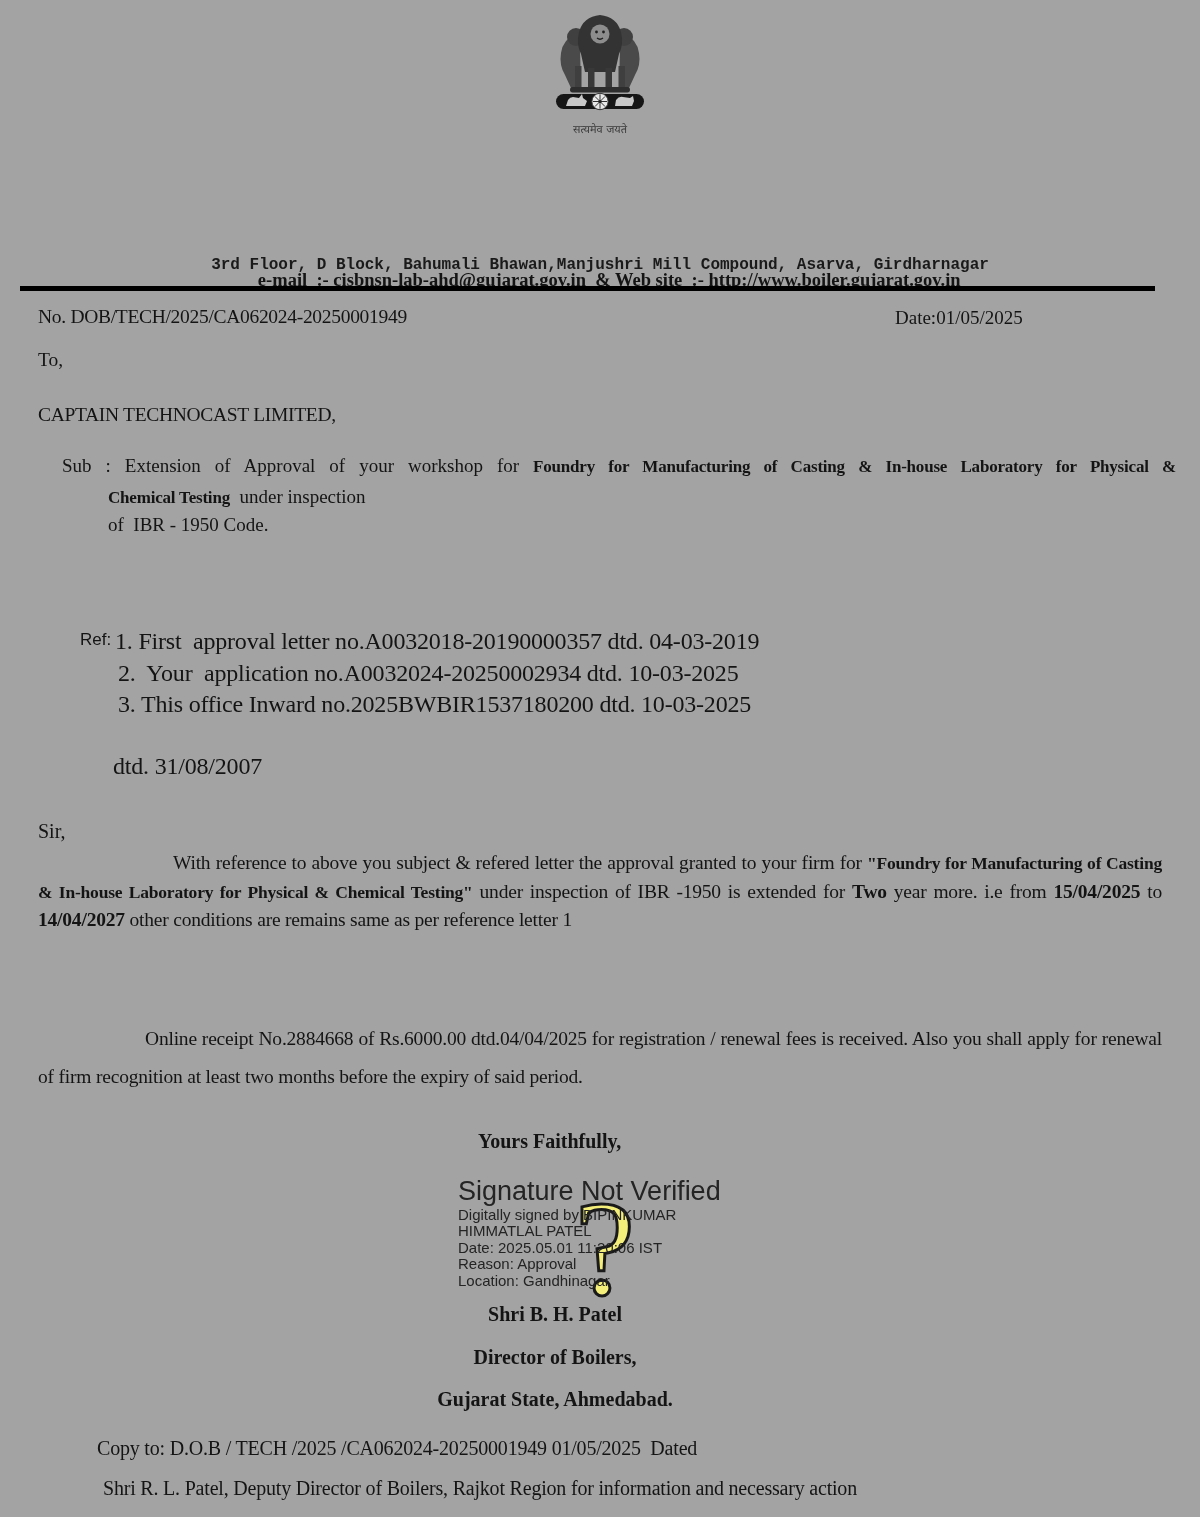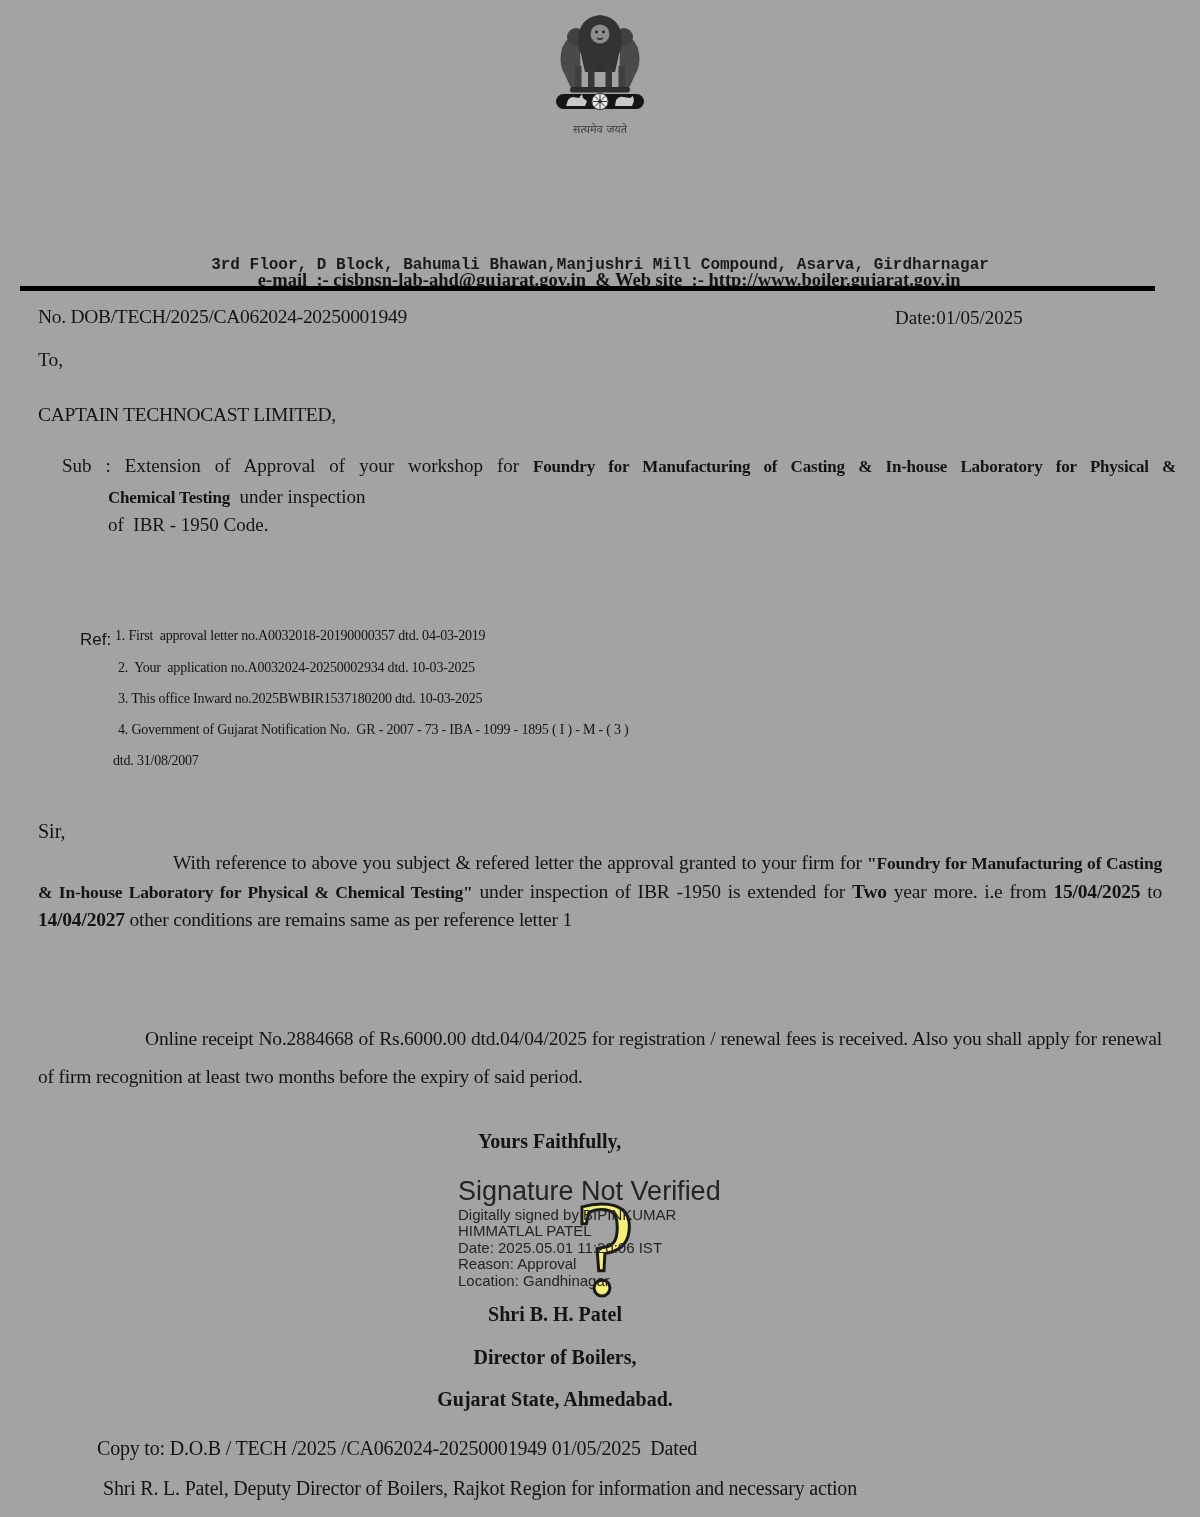--- a/index.html
+++ b/index.html
@@ -36,21 +36,21 @@
   .to-name{top:376px;left:38px;font-size:19.5px;letter-spacing:-0.3px;margin-top:28px;}
   .to-addr{top:403px;left:38px;font-size:19.5px;letter-spacing:-0.3px;}
 
   
   .sub-line1{top:455px;left:62px;right:24px;font-size:19px;text-align:justify;text-align-last:justify;}
   .sub-line2{top:486px;left:108px;font-size:19px;}
   .sub-line3{top:514px;left:108px;font-size:19px;}
 
   
   .ref-label{top:630px;left:80px;font-family:"Liberation Sans","DejaVu Sans",sans-serif;font-size:17px;}
-  .ref-item{font-size:14px;letter-spacing:-0.2px;}
+  .ref-item{font-size:24px;letter-spacing:-0.2px;}
   .ref-i0{top:628px;left:115px;}
   .ref-i1{top:660px;left:118px;}
   .ref-i2{top:691px;left:118px;}
   .ref-i3{top:722px;left:118px;}
   .ref-i4{top:753px;left:113px;}
 
   
   .sir{top:820px;left:38px;font-size:20px;}
   .para{font-size:19.5px;text-align:justify;letter-spacing:-0.2px;}
   .para1{top:849px;left:38px;right:38px;line-height:27.5px;text-indent:135px;}
@@ -121,21 +121,20 @@
   <div class="abs to-name">CAPTAIN TECHNOCAST LIMITED,</div>
 
   <div class="abs sub-line1"><span>Sub :</span><span><span> Extension of Approval of your workshop for </span><span class="b sm">Foundry for Manufacturing of Casting &amp; In-house Laboratory for Physical &amp;</span></span></div>
   <div class="abs sub-line2 pre"><span class="b sm">Chemical Testing</span><span>  under inspection</span></div>
   <div class="abs sub-line3 pre">of  IBR - 1950 Code.</div>
 
   <div class="abs ref-label">Ref:</div>
   <div class="abs ref-item ref-i0 pre">1. First  approval letter no.A0032018-20190000357 dtd. 04-03-2019</div>
   <div class="abs ref-item ref-i1 pre">2.  Your  application no.A0032024-20250002934 dtd. 10-03-2025</div>
   <div class="abs ref-item ref-i2 pre">3. This office Inward no.2025BWBIR1537180200 dtd. 10-03-2025</div>
-  <div class="abs ref-item ref-i3 pre">4. Government of Gujarat Notification No.  GR - 2007 - 73 - IBA - 1099 - 1895 ( I ) - M - ( 3 )</div>
   <div class="abs ref-item ref-i4 pre">dtd. 31/08/2007</div>
 
   <div class="abs sir">Sir,</div>
   <div class="abs para para1"><span>With reference to above you subject &amp; refered letter the approval granted to your firm for  </span><span class="b sm">"Foundry for Manufacturing of Casting &amp; In-house Laboratory for Physical &amp; Chemical Testing"</span><span> under inspection of IBR -1950  is extended for  </span><span class="b">Two</span><span> year more. i.e from </span><span class="b">15/04/2025</span><span> to </span><span class="b">14/04/2027</span><span>  other conditions are remains same as per reference letter 1</span></div>
   <div class="abs para para2"><span>Online receipt No.2884668 of  Rs.6000.00 dtd.04/04/2025  for registration / renewal fees is received. Also you shall apply for renewal of firm recognition at least two months before the expiry of said period.</span></div>
 
   <div class="abs closing">Yours Faithfully,</div>
 
   <div class="abs qmark">
     <svg width="115" height="135" viewBox="0 0 115 135">

